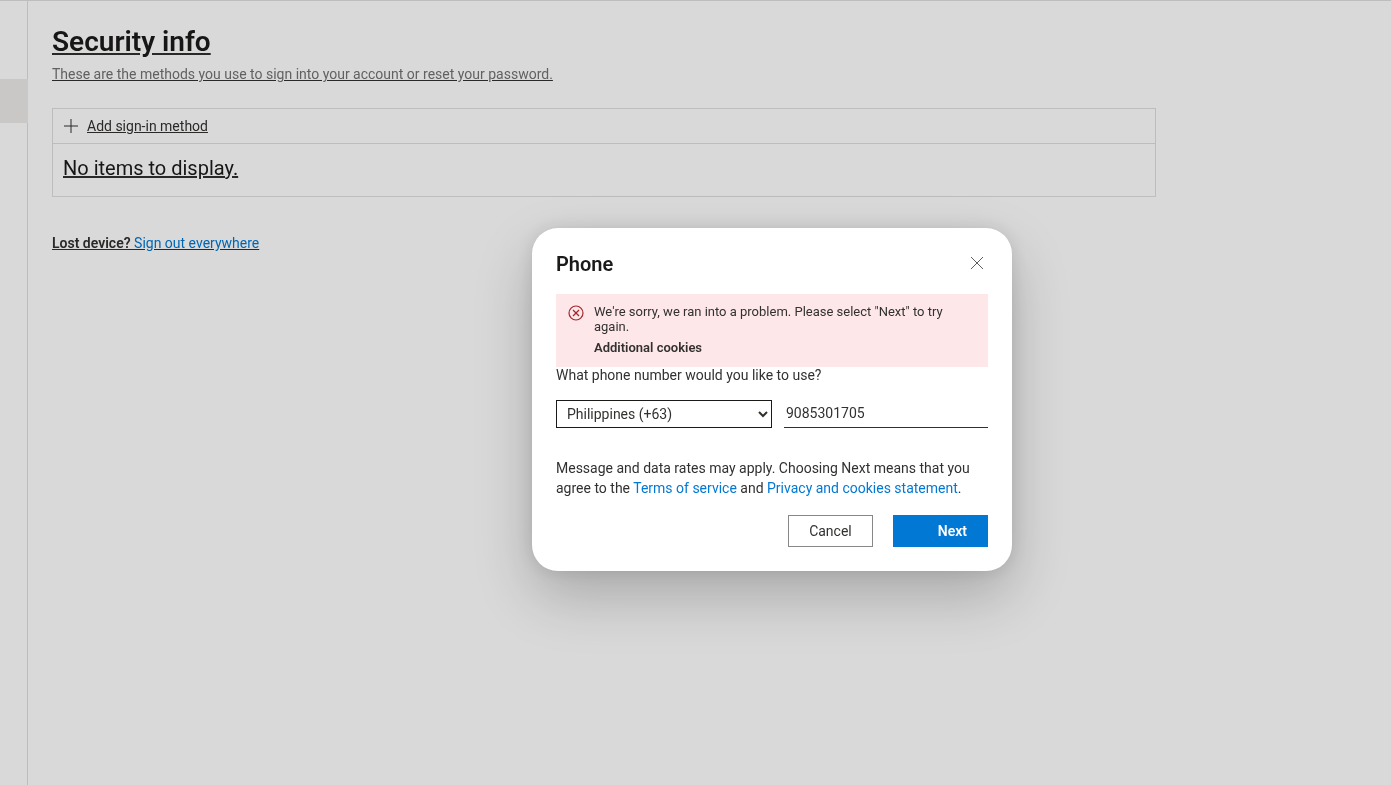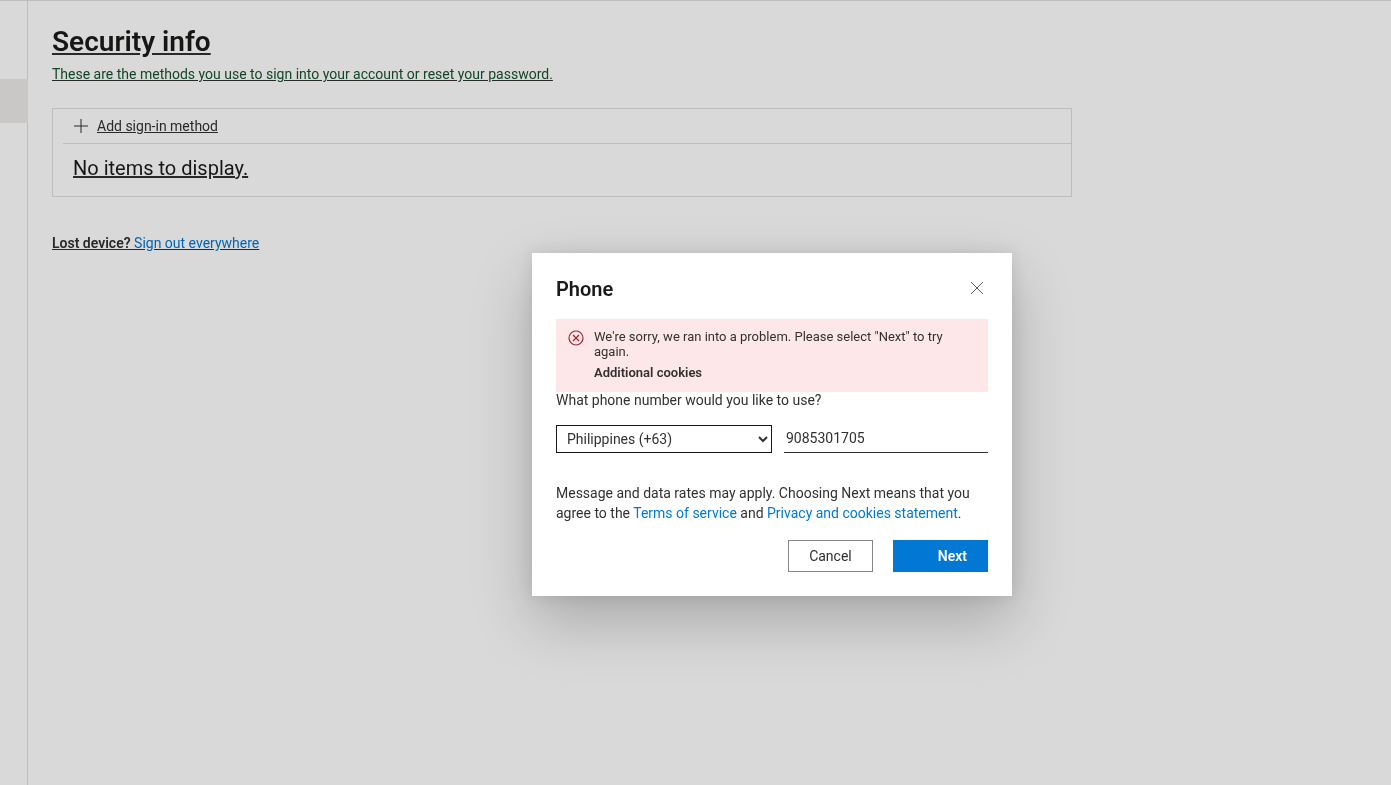--- a/index.html
+++ b/index.html
@@ -43,27 +43,26 @@
     background: #fff;
   }
   .page-title {
     font-size: 28px;
     font-weight: 600;
     color: #1b1a19;
     margin-bottom: 8px;
   }
   .page-subtitle {
     font-size: 14px;
-    color: #14532d;
+    color: #737373;
     margin-bottom: 26px;
   }
   .methods-box {
-    width: 1020px;
+    width: 1104px;
     border: 1px solid #e1dfdd;
-    padding-left: 10px;
   }
   .add-row {
     display: flex;
     align-items: center;
     padding: 9px 10px;
     border-bottom: 1px solid #e1dfdd;
     cursor: pointer;
   }
   .add-row .plus-icon {
     width: 16px;
@@ -87,26 +86,27 @@
   .bold { font-weight: 600; }
 
   
   .overlay {
     position: absolute;
     inset: 0;
     background: rgba(0,0,0,0.15);
   }
   .dialog {
     position: absolute;
-    top: 253px;
+    top: 228px;
     left: 532px;
     width: 480px;
     background: #fff;
     box-shadow: 0 25px 57px rgba(0,0,0,.22), 0 0 16px rgba(0,0,0,.10);
     padding: 24px 24px 24px 24px;
+    border-radius: 26px;
   }
   .dialog-header {
     display: flex;
     justify-content: space-between;
     align-items: flex-start;
     margin-bottom: 18px;
   }
   .dialog-title {
     font-size: 20px;
     font-weight: 600;

